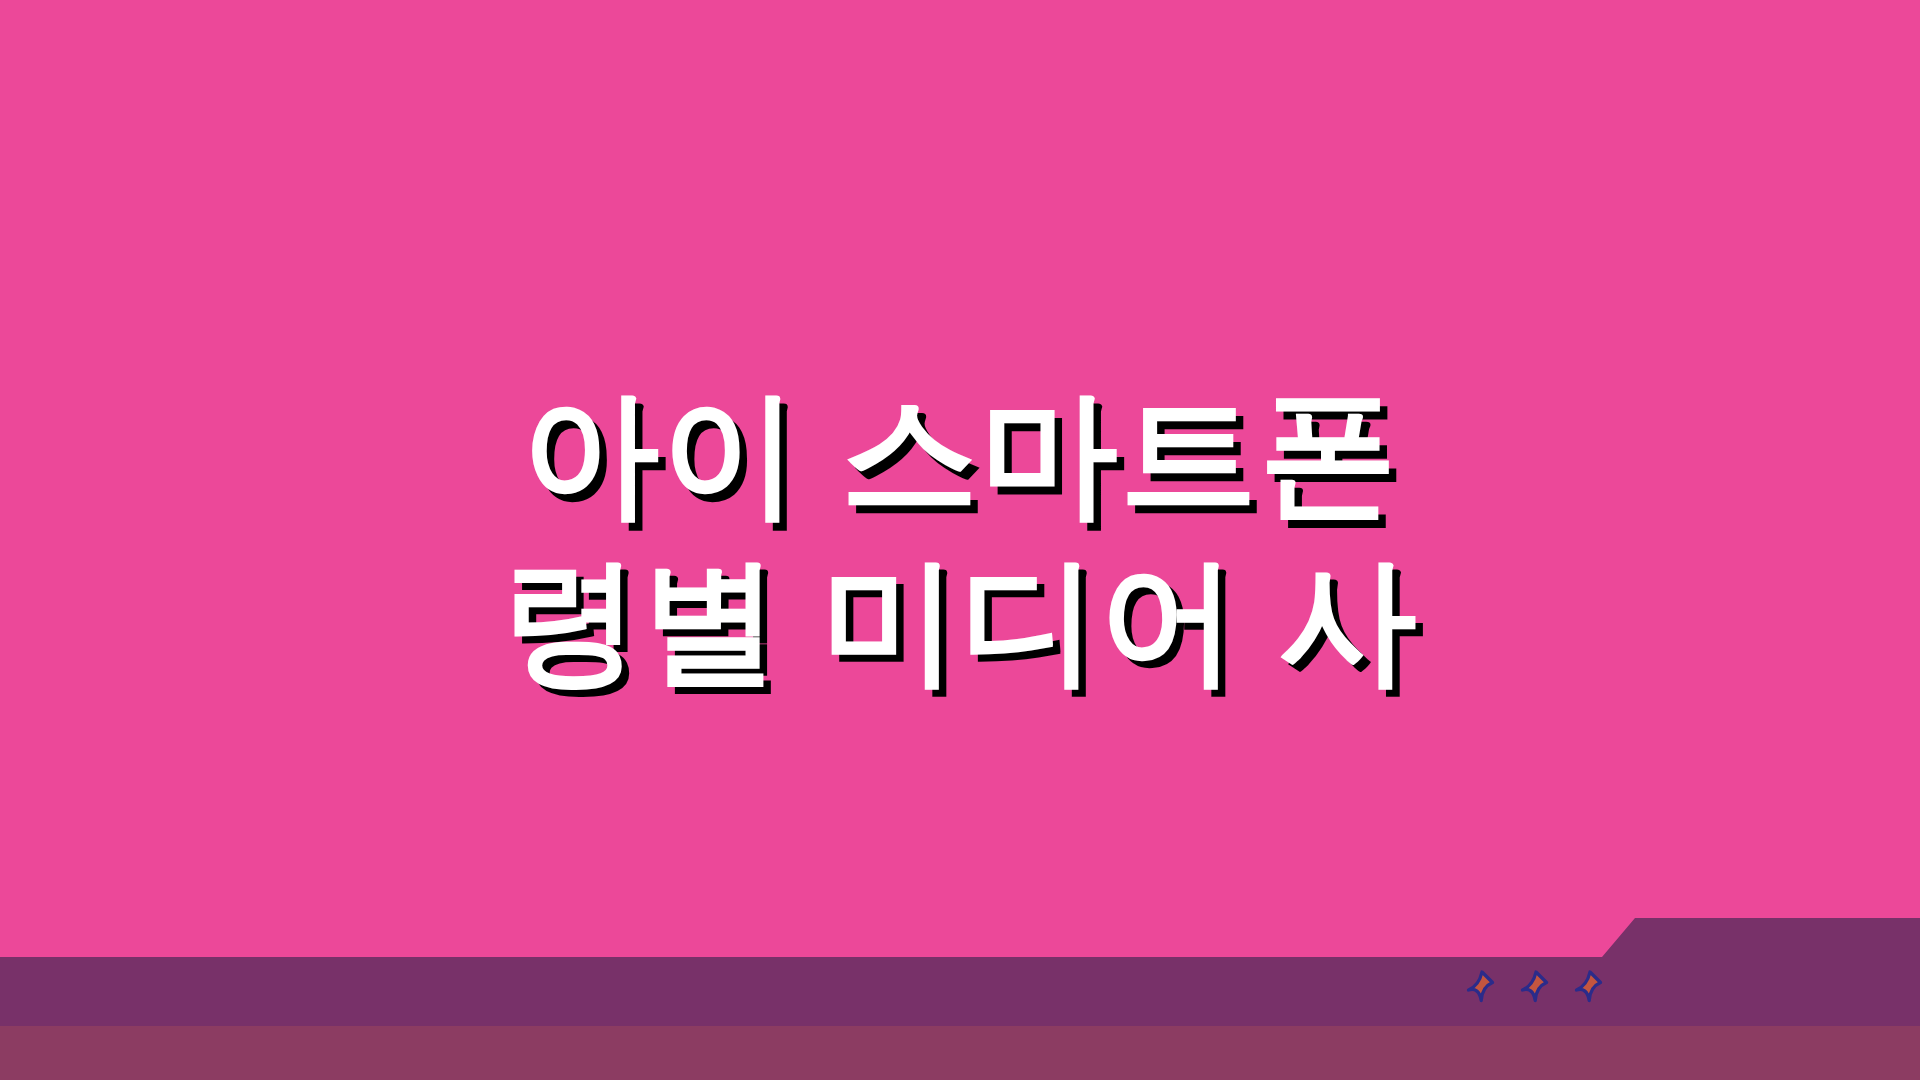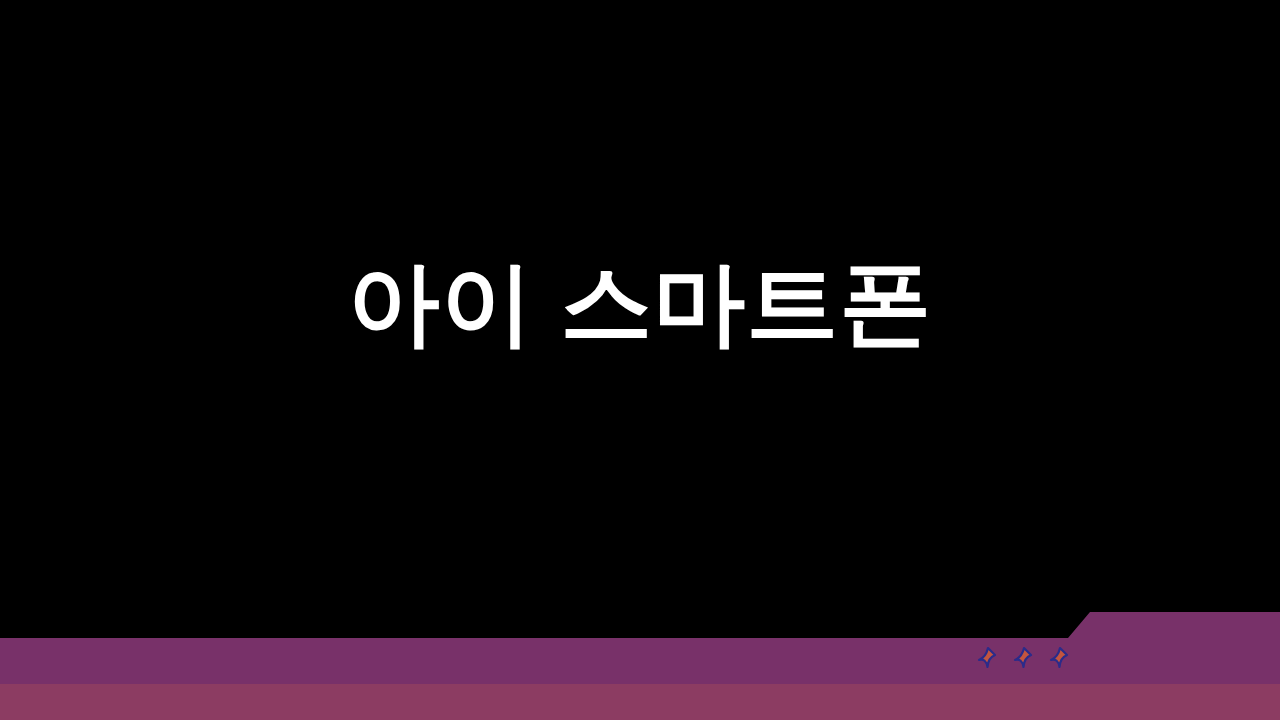--- a/index.html
+++ b/index.html
@@ -11,21 +11,21 @@
     width: 1280px;
     height: 720px;
     overflow: hidden;
     font-family: "Liberation Sans", "DejaVu Sans", sans-serif;
   }
 
   #canvas {
     position: relative;
     width: 1280px;
     height: 720px;
-    background: #000000;
+    background: #ec4899;
     overflow: hidden;
   }
 
   
   .headline {
     position: absolute;
     left: 0;
     top: 186px;
     width: 1280px;
     text-align: center;
@@ -94,20 +94,21 @@
     line-height: 0;
   }
 </style>
 </head>
 <body>
 
 <div id="canvas">
 
   <h1 class="headline">
     <span class="line">아이 스마트폰</span>
+    <span class="line">령별 미디어 사</span>
   </h1>
 
   <div class="footer">
     <div class="band-upper"></div>
     <div class="band-lower"></div>
 
     <div class="sparkles">
       <span class="sparkle">
         <svg viewBox="0 0 26 26" width="26" height="26" aria-hidden="true">
           <path d="M13 3 L20 10 Q13 13 12.5 22 Q11 13 4 15 Q11 12 13 3 Z" fill="#C3553F" stroke="#2B2B8A" stroke-width="2.2" stroke-linejoin="round"></path>

